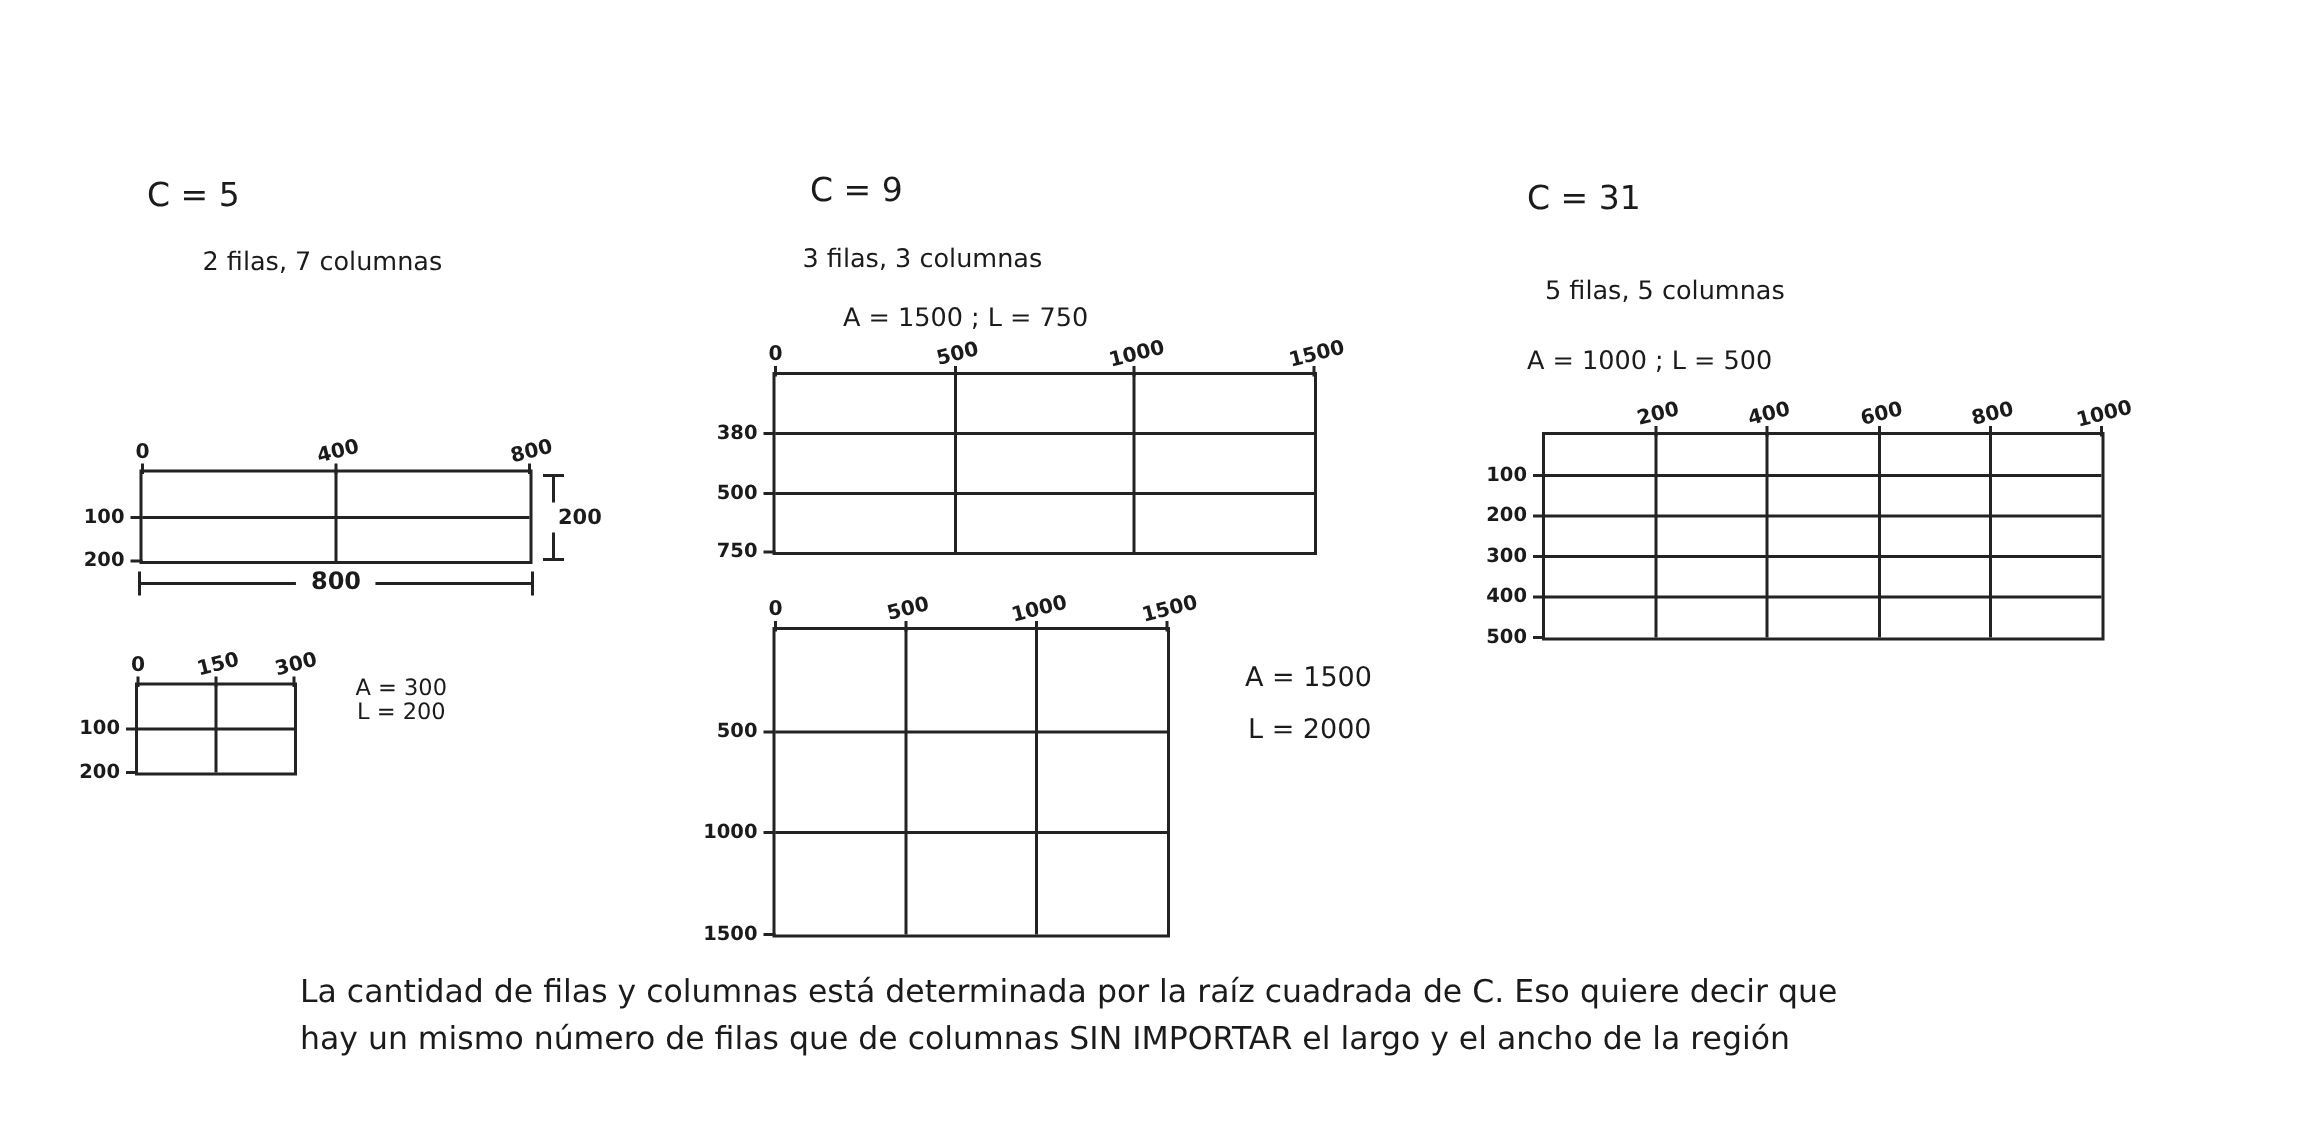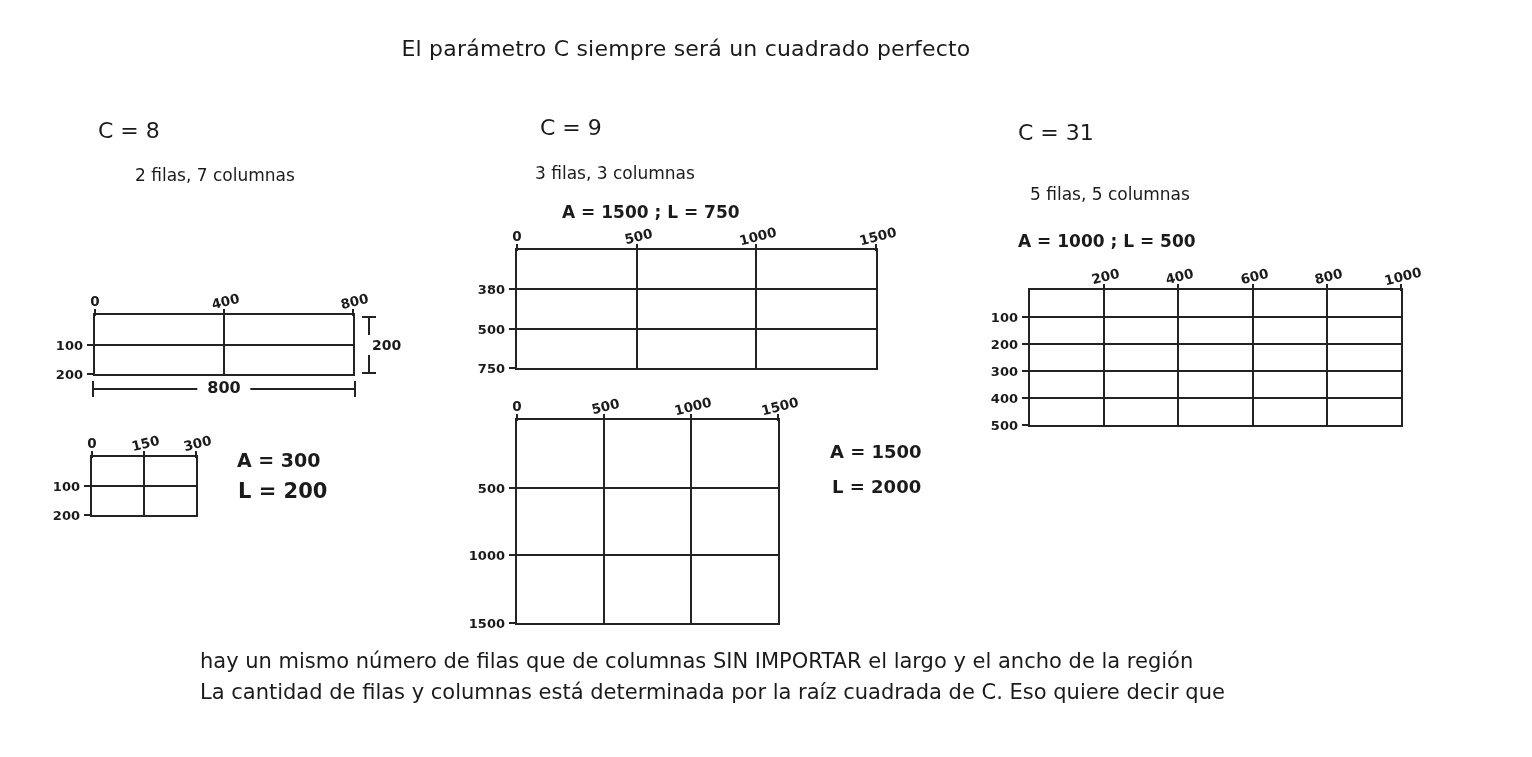--- a/index.html
+++ b/index.html
@@ -4,27 +4,27 @@
 <style>
   * { margin:0; padding:0; box-sizing:border-box; }
   html,body { background:#ffffff; }
   body { font-family:"DejaVu Sans", sans-serif; color:#1b1b1b; }
   .canvas { position:relative; width:1532px; height:757px; background:#ffffff; overflow:hidden; }
 
   .title { position:absolute; top:36px; left:0; width:1372px; text-align:center; font-size:22px; letter-spacing:0.2px; }
 
   .heading  { position:absolute; font-size:22px; }
   .subtitle { position:absolute; font-size:17px; }
-  .dims     { position:absolute; font-weight:700; white-space:nowrap; }
+  .dims     { position:absolute; font-weight:400; white-space:nowrap; }
 
   .d-c4  { left:95px;  top:238px; font-size:20px; }
   .h-c4  { left:98px;  top:118px; }
   .s-c4  { left:135px; top:165px; }
-  .as-c4 { left:237px; top:449px; font-size:19px; }
-  .ls-c4 { left:238px; top:479px; font-size:21px; }
+  .as-c4 { left:237px; top:449px; font-size:15px; }
+  .ls-c4 { left:238px; top:465px; font-size:15px; }
 
   .h-c9  { left:540px; top:115px; }
   .s-c9  { left:535px; top:163px; }
   .d-c9  { left:562px; top:202px; font-size:17px; }
   .as-c9 { left:830px; top:441px; font-size:18px;text-align:center; }
   .ls-c9 { left:832px; top:476px; font-size:18px; }
 
   .h-c25 { left:1018px; top:120px; }
   .s-c25 { left:1030px; top:184px; }
   .d-c25 { left:1018px; top:231px; font-size:17px; }
@@ -68,23 +68,22 @@
                   background:#fff; padding:0 10px; font-weight:700; font-size:16px; }
 
   #vdim-a { left:362px; top:316px; height:58px; }
   #hdim-a { left:92px;  top:381px; width:264px; }
 </style>
 </head>
 <body>
 
 <div class="canvas">
 
-  <div class="title">El parámetro C siempre será un cuadrado perfecto</div>
-
-  <div class="heading h-c4">C = 8</div>
+
+  <div class="heading h-c4">C = 5</div>
   <div class="subtitle s-c4">2 filas, 7 columnas</div>
 
   <div class="grid" id="grid-a">
       <div class="gline v" style="left: 50%;"></div>
       <div class="gline h" style="top: 50%;"></div>
       <div class="ttick" style="left: 0%;"></div>
       <div class="tlabel" style="left: 0%;">0</div>
       <div class="ttick" style="left: 50%;"></div>
       <div class="tlabel rot" style="left: 50%;">400</div>
       <div class="ttick" style="left: 100%;"></div>
@@ -198,17 +197,17 @@
       <div class="llabel" style="top: 40%;">200</div>
       <div class="ltick" style="top: 60%;"></div>
       <div class="llabel" style="top: 60%;">300</div>
       <div class="ltick" style="top: 80%;"></div>
       <div class="llabel" style="top: 80%;">400</div>
       <div class="ltick" style="top: 100%;"></div>
       <div class="llabel" style="top: 100%;">500</div>
     </div>
 
   <div class="footer">
+    <div>La cantidad de filas y columnas está determinada por la raíz cuadrada de C. Eso quiere decir que</div>
     <div>hay un mismo número de filas que de columnas SIN IMPORTAR el largo y el ancho de la región</div>
-    <div>La cantidad de filas y columnas está determinada por la raíz cuadrada de C. Eso quiere decir que</div>
   </div>
 
 </div>
 
 </body></html>

